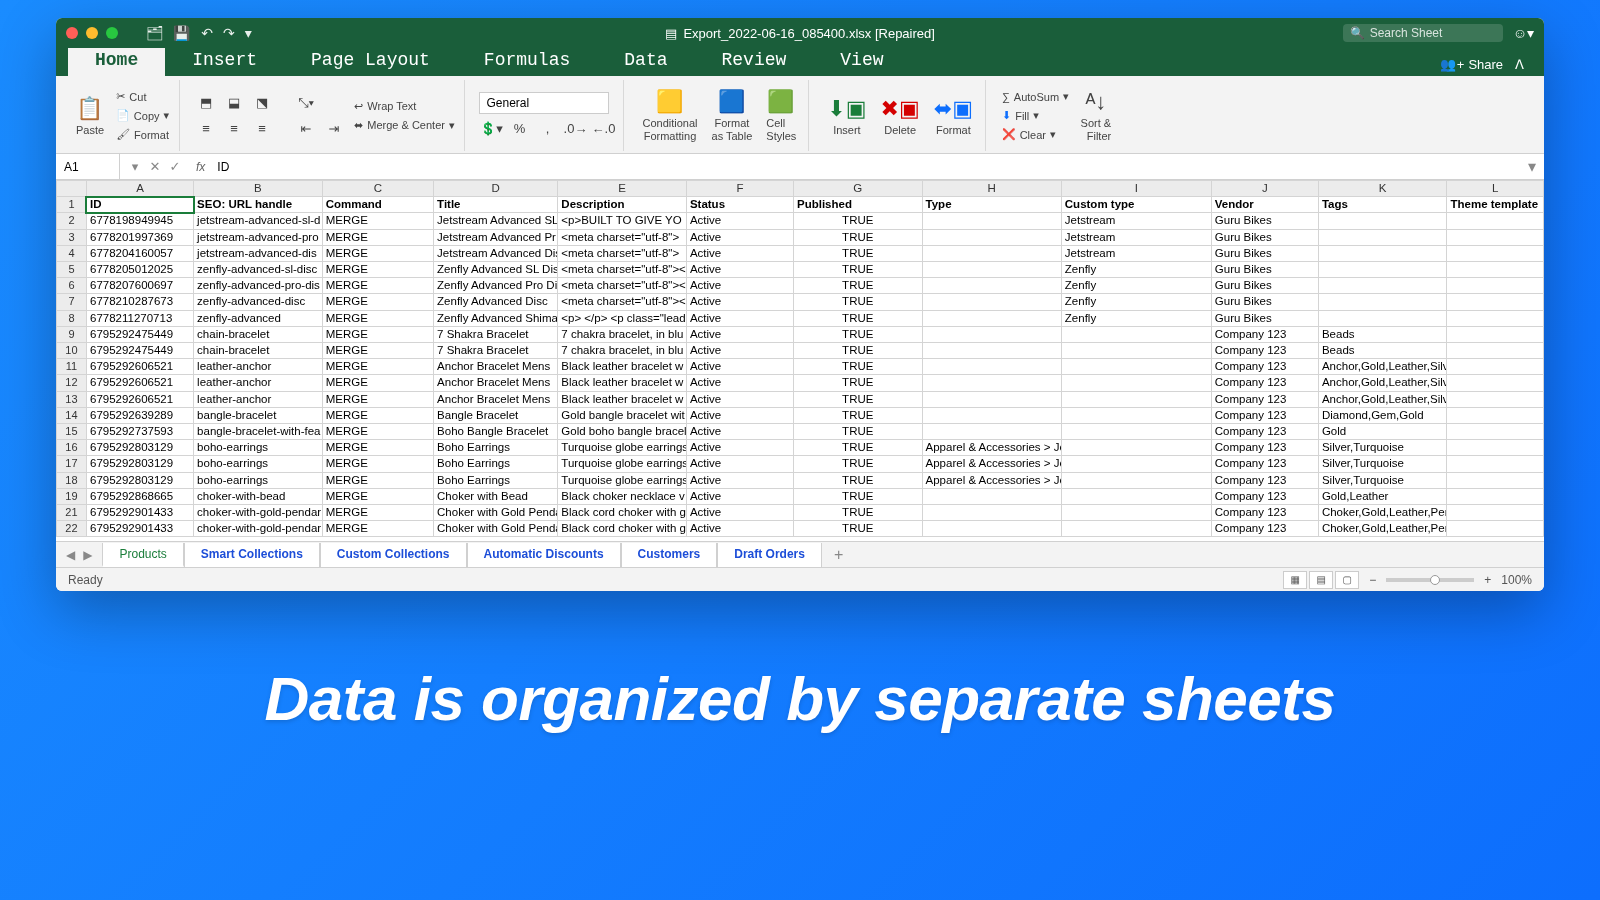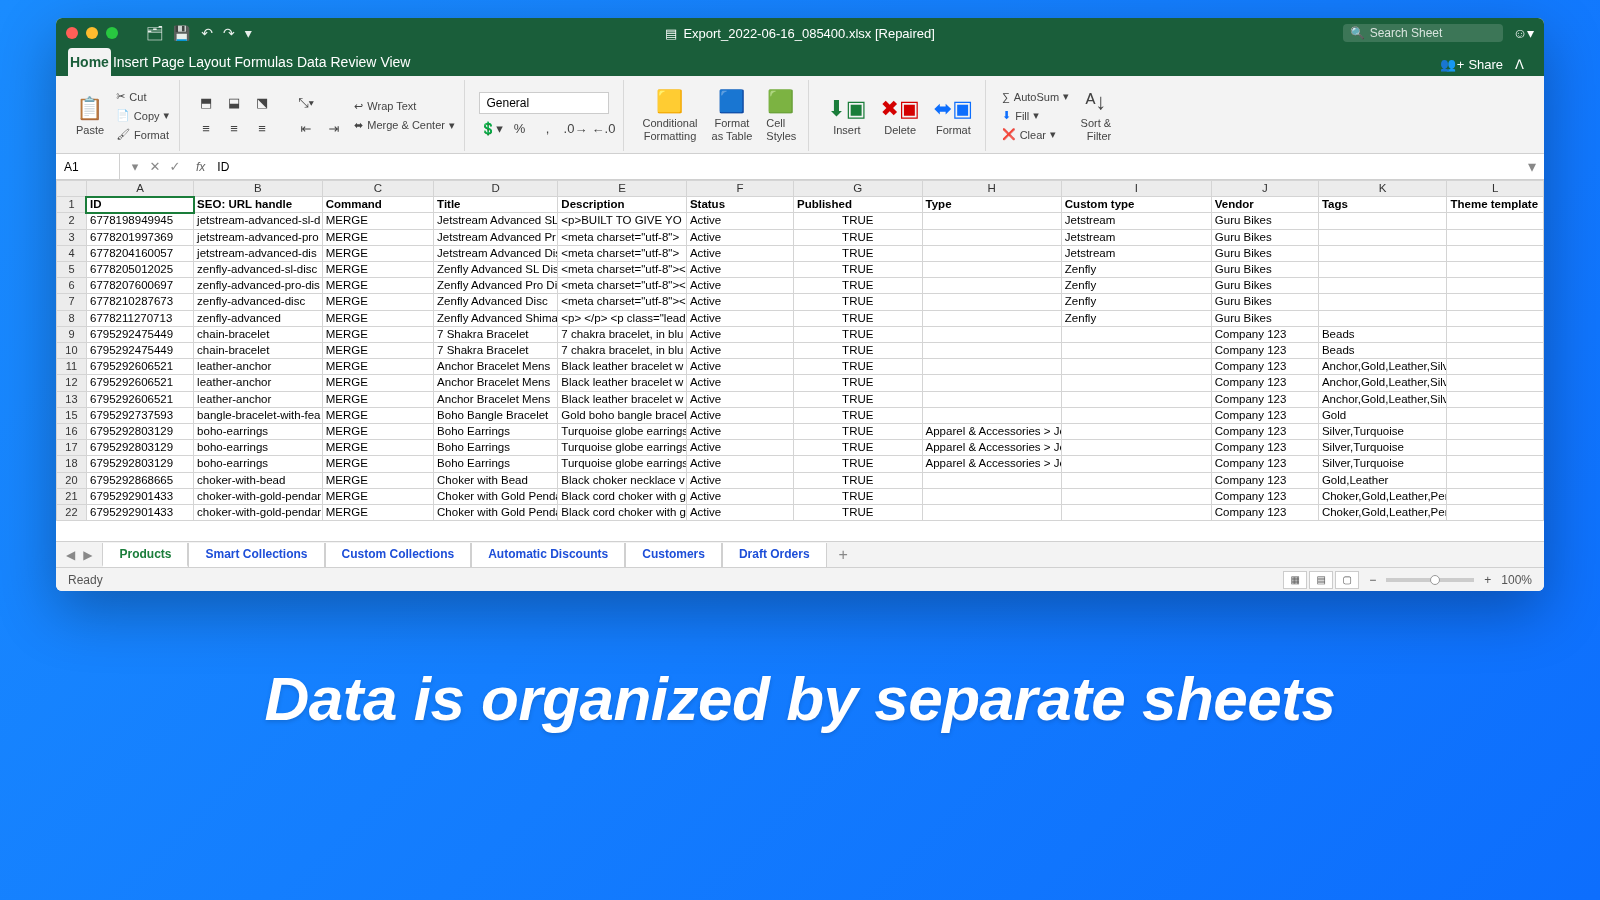--- a/index.html
+++ b/index.html
@@ -43,24 +43,25 @@
 
 .ribbon-tabs-bar {
   background: #1a5e3a;
   height: 28px;
   display: flex;
   align-items: flex-end;
   padding: 0 12px;
   gap: 0;
 }
 .ribbon-tab {
-  padding: 6px 2px;
+  padding: 6px 27px;
   color: #fff;
-  font-size: 14px;
+  font-size: 18px;
   cursor: pointer;
+  font-family: Liberation Mono, monospace;
 }
 .ribbon-tab.active {
   background: #f3f3f3;
   color: #1a5e3a;
   border-radius: 4px 4px 0 0;
   font-weight: 600;
 }
 .share-btn { margin-left: auto; color: #fff; font-size: 13px; padding: 4px 8px; display: flex; align-items: center; gap: 4px; }
 
 .ribbon {
@@ -160,21 +161,21 @@
   padding: 4px 16px;
   border-right: 1px solid #d0d0d0;
   border-left: 1px solid #d0d0d0;
   color: #1d4ed8;
   background: #fff;
   cursor: pointer;
   font-weight: bold;
 }
 .sheet-tab.active {
   color: #1a7d3a;
-  font-weight: 700;
+  font-weight: 400;
   border-bottom: 2px solid #fff;
 }
 .add-sheet { padding: 0 12px; font-size: 16px; color: #888; cursor: pointer; }
 
 .status-bar {
   height: 24px;
   background: #f3f3f3;
   border-top: 1px solid #d0d0d0;
   display: flex;
   align-items: center;
@@ -589,20 +590,35 @@
             <td>Black leather bracelet w</td>
             <td>Active</td>
             <td style="text-align:center">TRUE</td>
             <td></td>
             <td></td>
             <td>Company 123</td>
             <td>Anchor,Gold,Leather,Silver</td>
             <td></td>
           </tr>
           <tr>
+            <td class="rowhdr">14</td>
+            <td>6795292639289</td>
+            <td>bangle-bracelet</td>
+            <td>MERGE</td>
+            <td>Bangle Bracelet</td>
+            <td>Gold bangle bracelet wit</td>
+            <td>Active</td>
+            <td style="text-align:center">TRUE</td>
+            <td></td>
+            <td></td>
+            <td>Company 123</td>
+            <td>Diamond,Gem,Gold</td>
+            <td></td>
+          </tr>
+          <tr>
             <td class="rowhdr">15</td>
             <td>6795292737593</td>
             <td>bangle-bracelet-with-fea</td>
             <td>MERGE</td>
             <td>Boho Bangle Bracelet</td>
             <td>Gold boho bangle bracel</td>
             <td>Active</td>
             <td style="text-align:center">TRUE</td>
             <td></td>
             <td></td>
@@ -649,21 +665,21 @@
             <td>Turquoise globe earrings</td>
             <td>Active</td>
             <td style="text-align:center">TRUE</td>
             <td>Apparel &amp; Accessories &gt; Jewelry &gt; Earrings</td>
             <td></td>
             <td>Company 123</td>
             <td>Silver,Turquoise</td>
             <td></td>
           </tr>
           <tr>
-            <td class="rowhdr">20</td>
+            <td class="rowhdr">19</td>
             <td>6795292868665</td>
             <td>choker-with-bead</td>
             <td>MERGE</td>
             <td>Choker with Bead</td>
             <td>Black choker necklace v</td>
             <td>Active</td>
             <td style="text-align:center">TRUE</td>
             <td></td>
             <td></td>
             <td>Company 123</td>

